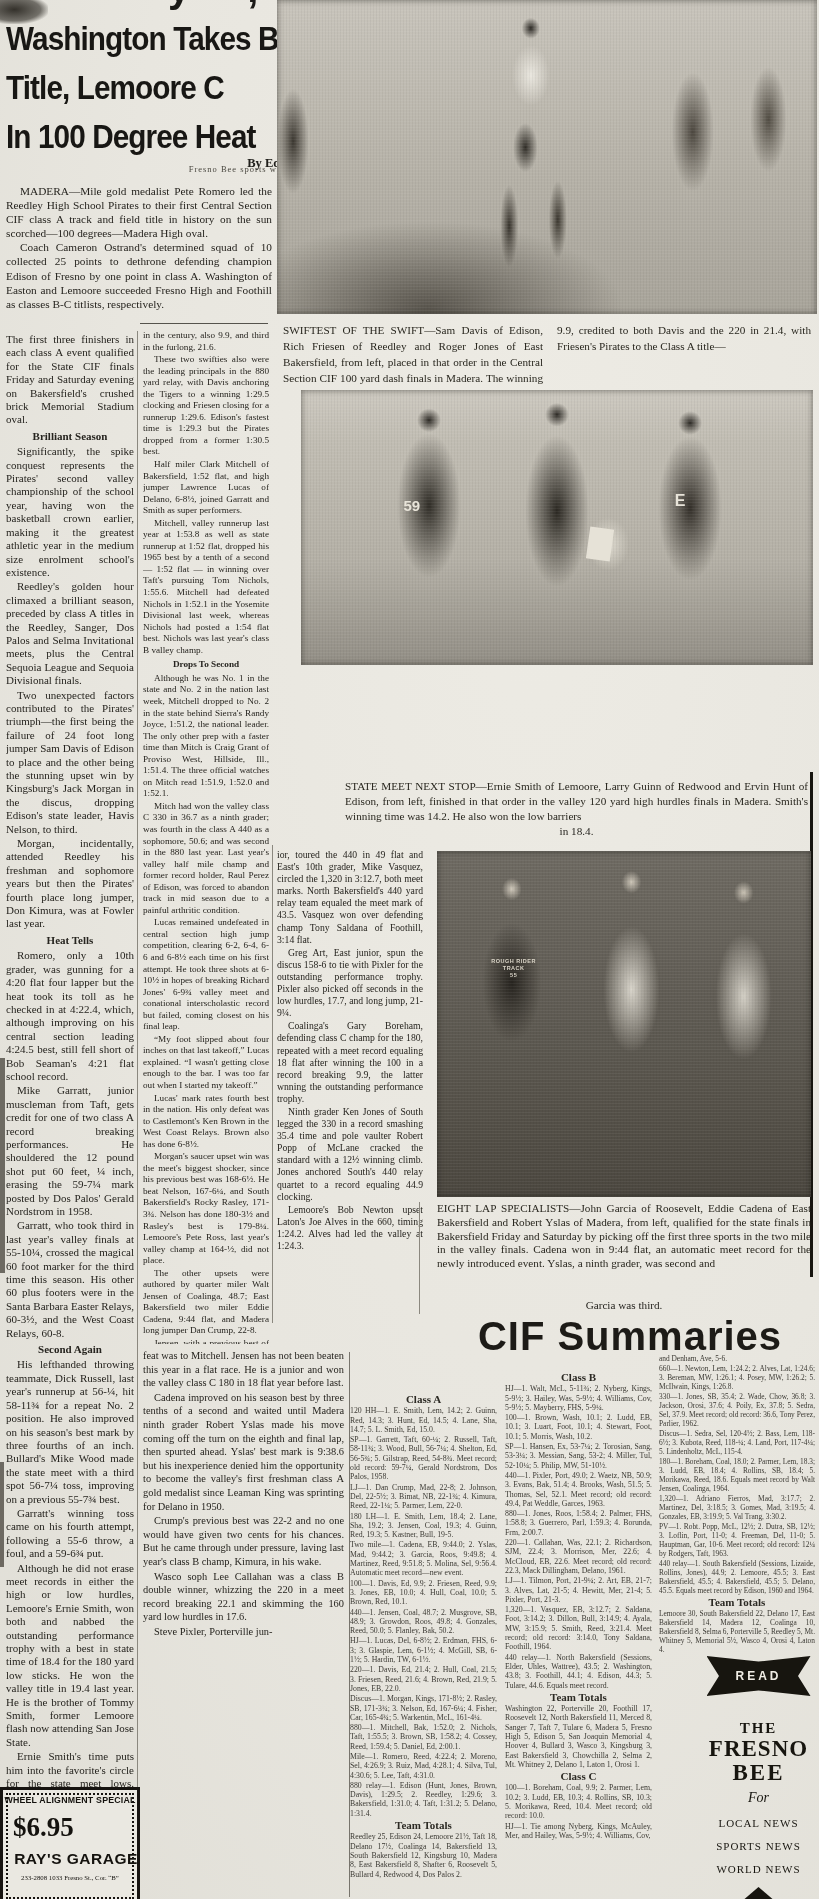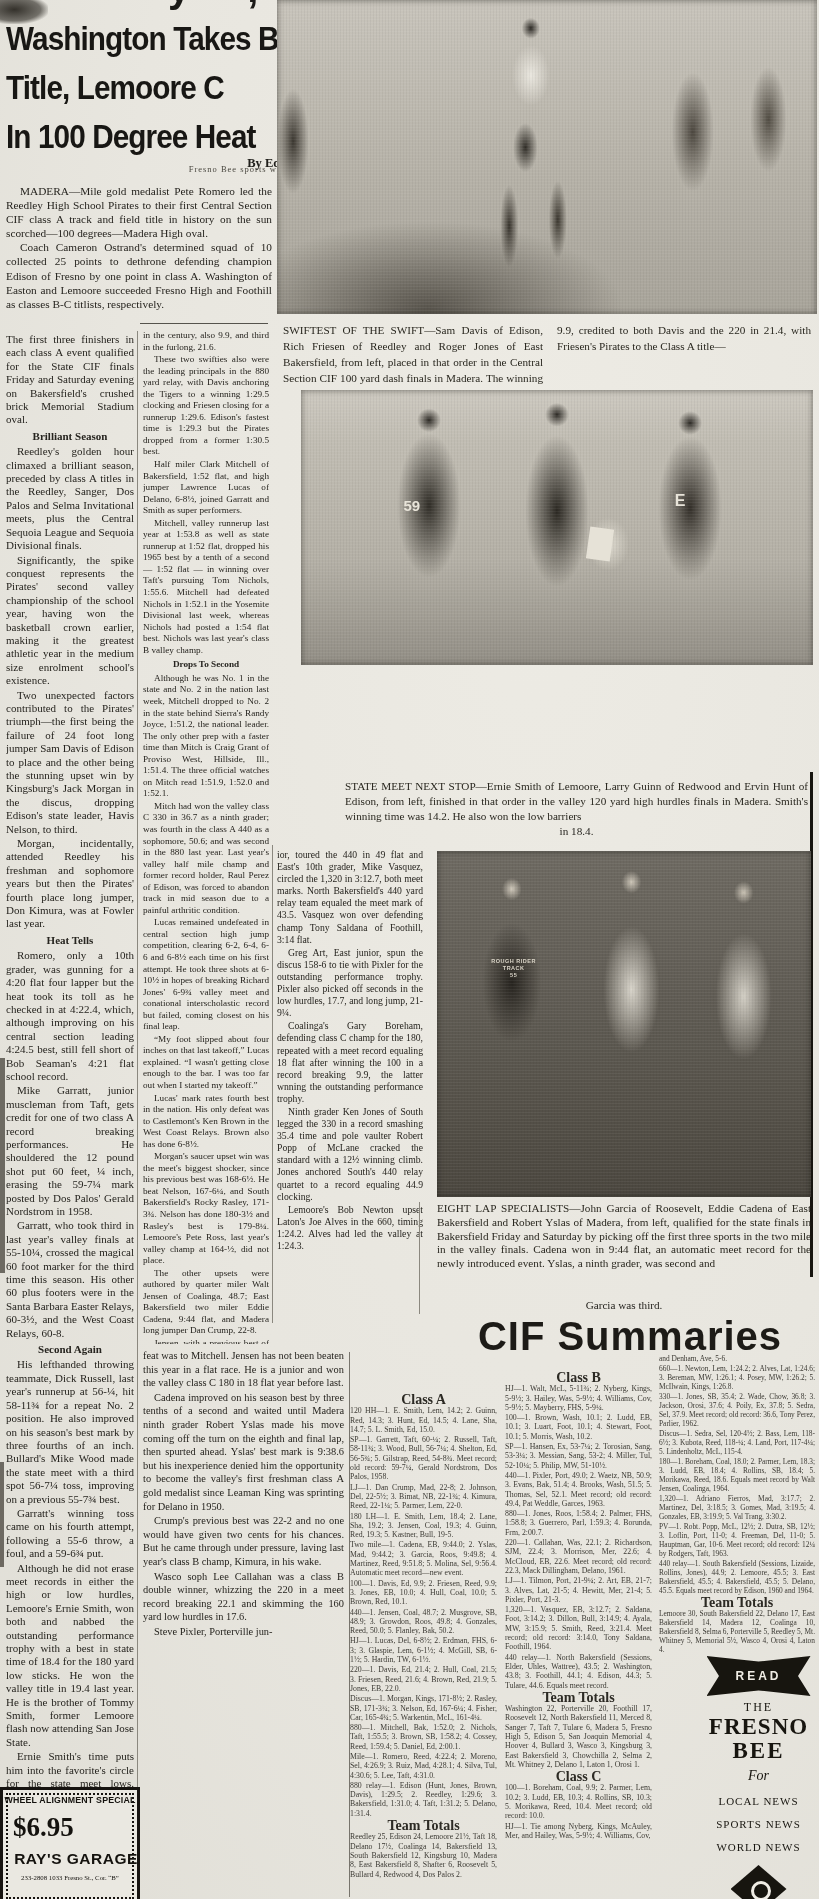--- a/index.html
+++ b/index.html
@@ -79,36 +79,36 @@
   .cap2{left:345px;top:779px;width:463px;height:46px;line-height:15px;}
   .capc{position:absolute;text-align:center;font-size:11.2px;}
   .cap2c{left:345px;top:825px;width:463px;}
   .cap3{left:437px;top:1202px;width:374px;height:97px;line-height:13.8px;}
   .cap3c{left:437px;top:1299px;width:374px;}
   
   .sum-title{position:absolute;left:430px;top:1314px;width:400px;text-align:center;font-family:"Liberation Sans",sans-serif;font-weight:700;font-size:40px;letter-spacing:1px;color:#1d1b17;}
   .agate{position:absolute;overflow:hidden;text-align:justify;color:#3b3933;}
   .agate .blk{margin:0 0 1px 0;text-indent:5px;}
   .agate .k-c{text-indent:0;}
-  .agate .k-h{font-size:14px;text-indent:0;color:#2c2a24;}
+  .agate .k-h{font-size:11px;text-indent:0;color:#2c2a24;}
   .aga{left:350px;top:1392px;width:147px;height:507px;font-size:7.8px;line-height:9.3px;}
   .agb{left:505px;top:1370px;width:147px;height:529px;font-size:7.8px;line-height:9.3px;}
   .agc{left:659px;top:1354px;width:156px;height:298px;font-size:7.4px;line-height:9px;}
   
   .rays{position:absolute;left:0;top:1787px;width:134px;height:112px;border:3px solid #161310;outline:2px dotted #161310;outline-offset:-8px;background:#eae8e1;}
   .rays-line1{position:absolute;left:0;top:5px;width:100%;text-align:center;font-family:"Liberation Sans",sans-serif;font-weight:700;font-size:8.8px;letter-spacing:.2px;color:#14120e;}
   .rays-price{position:absolute;left:10px;top:22px;font-weight:700;font-size:27px;color:#14120e;}
   .rays-name{position:absolute;left:0;top:60px;width:100%;text-align:center;font-family:"Liberation Sans",sans-serif;font-weight:700;font-size:15.5px;letter-spacing:.5px;color:#14120e;padding-left:6px;}
   .rays-addr{position:absolute;left:0;top:84px;width:100%;text-align:center;font-size:6.8px;color:#14120e;}
   
   .bee{position:absolute;left:700px;top:1656px;width:117px;height:243px;text-align:center;color:#17150f;}
   .bee-ribbon{position:relative;width:104px;height:40px;margin:0 auto;background:#17150f;
     clip-path:polygon(0% 0%,50% 14%,100% 0%,88% 50%,100% 100%,50% 86%,0% 100%,12% 50%);}
   .bee-ribbon span{position:absolute;left:0;top:13px;width:100%;color:#efece4;font-family:"Liberation Sans",sans-serif;font-weight:700;font-size:12px;letter-spacing:3px;}
-  .bee-the{margin-top:4px;font-weight:400;font-size:12px;letter-spacing:2px;}
+  .bee-the{margin-top:24px;font-weight:700;font-size:15px;letter-spacing:2px;}
   .bee-fresno{font-weight:700;font-size:23px;letter-spacing:1px;line-height:24px;}
   .bee-bee{font-weight:700;font-size:23px;letter-spacing:2px;line-height:24px;}
   .bee-for{font-style:italic;font-size:14px;margin-top:5px;}
   .bee-item{font-weight:400;font-size:11px;letter-spacing:1px;margin-top:11px;}
   .bee-diamond{position:relative;width:56px;height:48px;margin:12px auto 0;background:#17150f;
     clip-path:polygon(50% 0%,100% 50%,50% 100%,0% 50%);}
   .bee-diamond i{position:absolute;left:20px;top:16px;width:14px;height:14px;border:3px solid #efece4;border-radius:50%;}
 </style>
 </head>
 <body>
@@ -139,22 +139,22 @@
   <div class="blk k-p">MADERA—Mile gold medalist Pete Romero led the Reedley High School Pirates to their first Central Section CIF class A track and field title in history on the sun scorched—100 degrees—Madera High oval.</div>
       <div class="blk k-p">Coach Cameron Ostrand's determined squad of 10 collected 25 points to dethrone defending champion Edison of Fresno by one point in class A. Washington of Easton and Lemoore succeeded Fresno High and Foothill as classes B-C titlists, respectively.</div>
     </div>
 
   <div class="rule-h1"></div>
 
   <div class="col col1">
 
   <div class="blk k-c">The first three finishers in each class A event qualified for the State CIF finals Friday and Saturday evening on Bakersfield's crushed brick Memorial Stadium oval.</div>
       <div class="blk k-h">Brilliant Season</div>
+      <div class="blk k-p">Significantly, the spike conquest represents the Pirates' second valley championship of the school year, having won the basketball crown earlier, making it the greatest athletic year in the medium size enrolment school's existence.</div>
       <div class="blk k-p">Reedley's golden hour climaxed a brilliant season, preceded by class A titles in the Reedley, Sanger, Dos Palos and Selma Invitational meets, plus the Central Sequoia League and Sequoia Divisional finals.</div>
-      <div class="blk k-p">Significantly, the spike conquest represents the Pirates' second valley championship of the school year, having won the basketball crown earlier, making it the greatest athletic year in the medium size enrolment school's existence.</div>
       <div class="blk k-p">Two unexpected factors contributed to the Pirates' triumph—the first being the failure of 24 foot long jumper Sam Davis of Edison to place and the other being the stunning upset win by Kingsburg's Jack Morgan in the discus, dropping Edison's state leader, Havis Nelson, to third.</div>
       <div class="blk k-p">Morgan, incidentally, attended Reedley his freshman and sophomore years but then the Pirates' fourth place long jumper, Don Kimura, was at Fowler last year.</div>
       <div class="blk k-h">Heat Tells</div>
       <div class="blk k-p">Romero, only a 10th grader, was gunning for a 4:20 flat four lapper but the heat took its toll as he checked in at 4:22.4, which, although improving on his central section leading 4:24.5 best, still fell short of Bob Seaman's 4:21 flat school record.</div>
       <div class="blk k-p">Mike Garratt, junior muscleman from Taft, gets credit for one of two class A record breaking performances. He shouldered the 12 pound shot put 60 feet, ¼ inch, erasing the 59-7¼ mark posted by Dos Palos' Gerald Nordstrom in 1958.</div>
       <div class="blk k-p">Garratt, who took third in last year's valley finals at 55-10¼, crossed the magical 60 foot marker for the third time this season. His other 60 plus footers were in the Santa Barbara Easter Relays, 60-3½, and the West Coast Relays, 60-8.</div>
       <div class="blk k-h">Second Again</div>
       <div class="blk k-p">His lefthanded throwing teammate, Dick Russell, last year's runnerup at 56-¼, hit 58-11¾ for a repeat No. 2 position. He also improved on his season's best mark by three fourths of an inch. Bullard's Mike Wood made the state meet with a third spot 56-7¼ toss, improving on a previous 55-7¾ best.</div>
       <div class="blk k-p">Garratt's winning toss came on his fourth attempt, following a 55-6 throw, a foul, and a 59-6¾ put.</div>
       <div class="blk k-p">Although he did not erase meet records in either the high or low hurdles, Lemoore's Ernie Smith, won both and nabbed the outstanding performance trophy with a best in state time of 18.4 for the 180 yard low sticks. He won the valley title in 19.4 last year. He is the brother of Tommy Smith, former Lemoore flash now attending San Jose State.</div>

